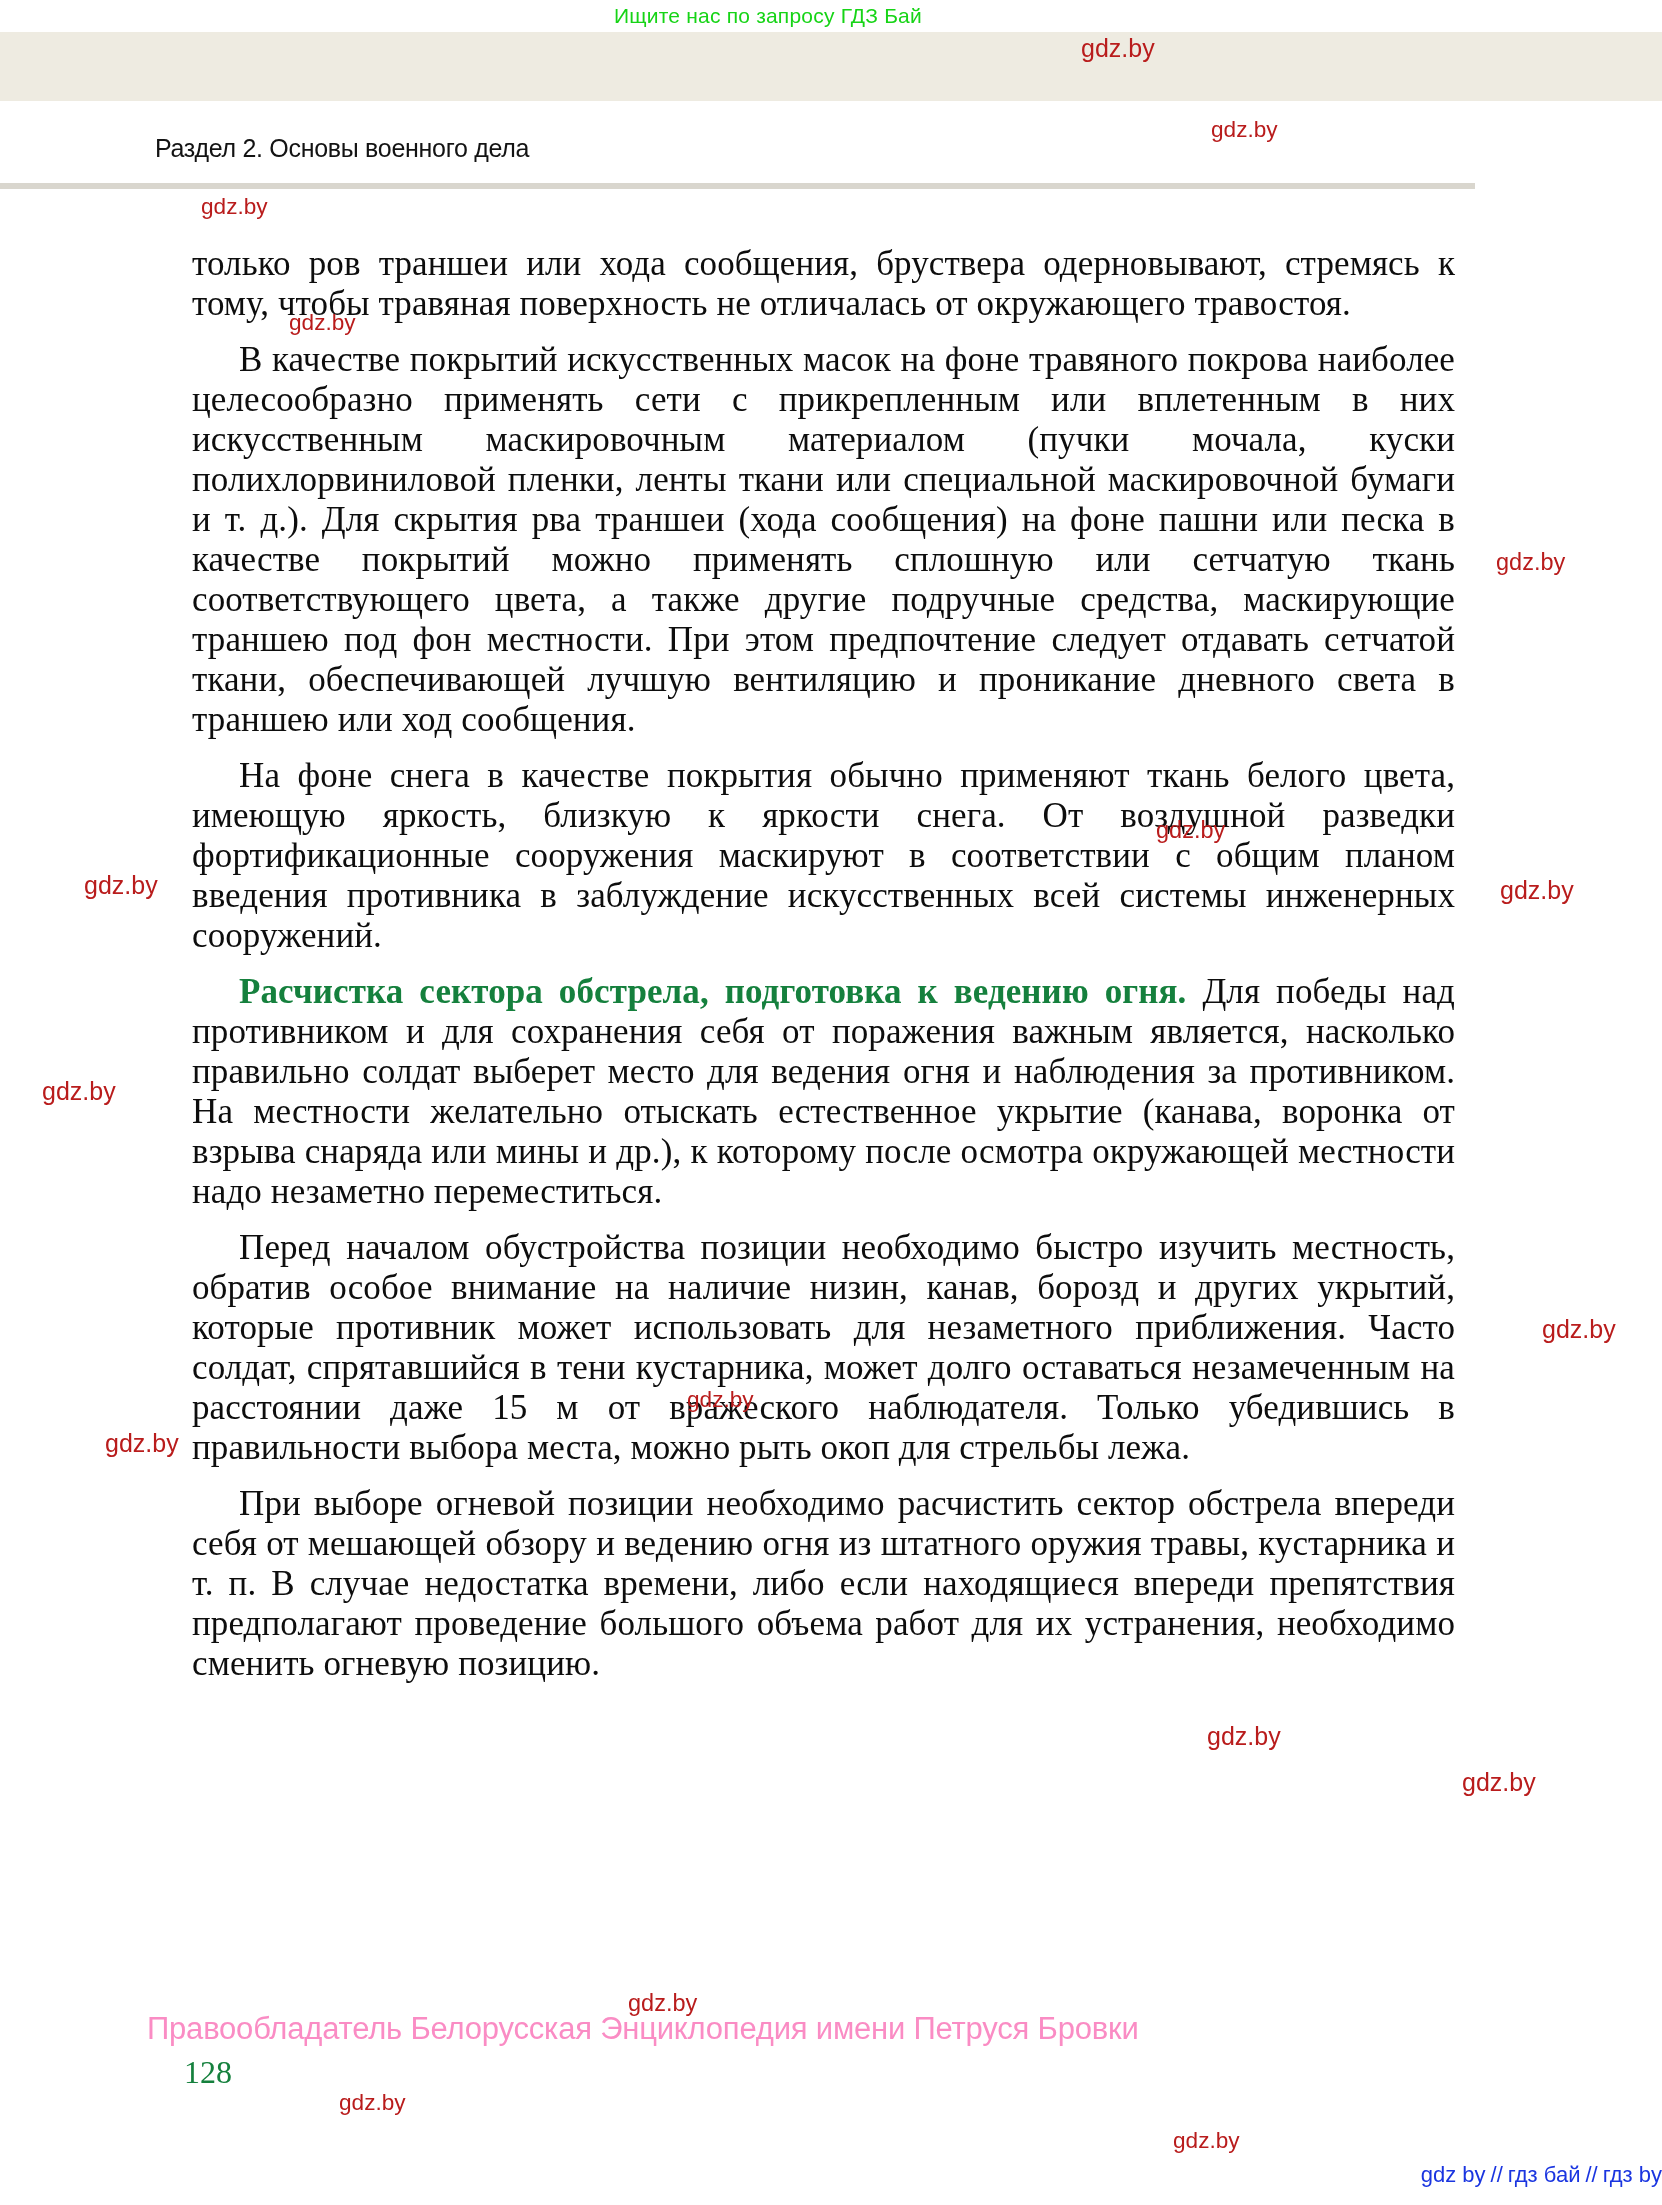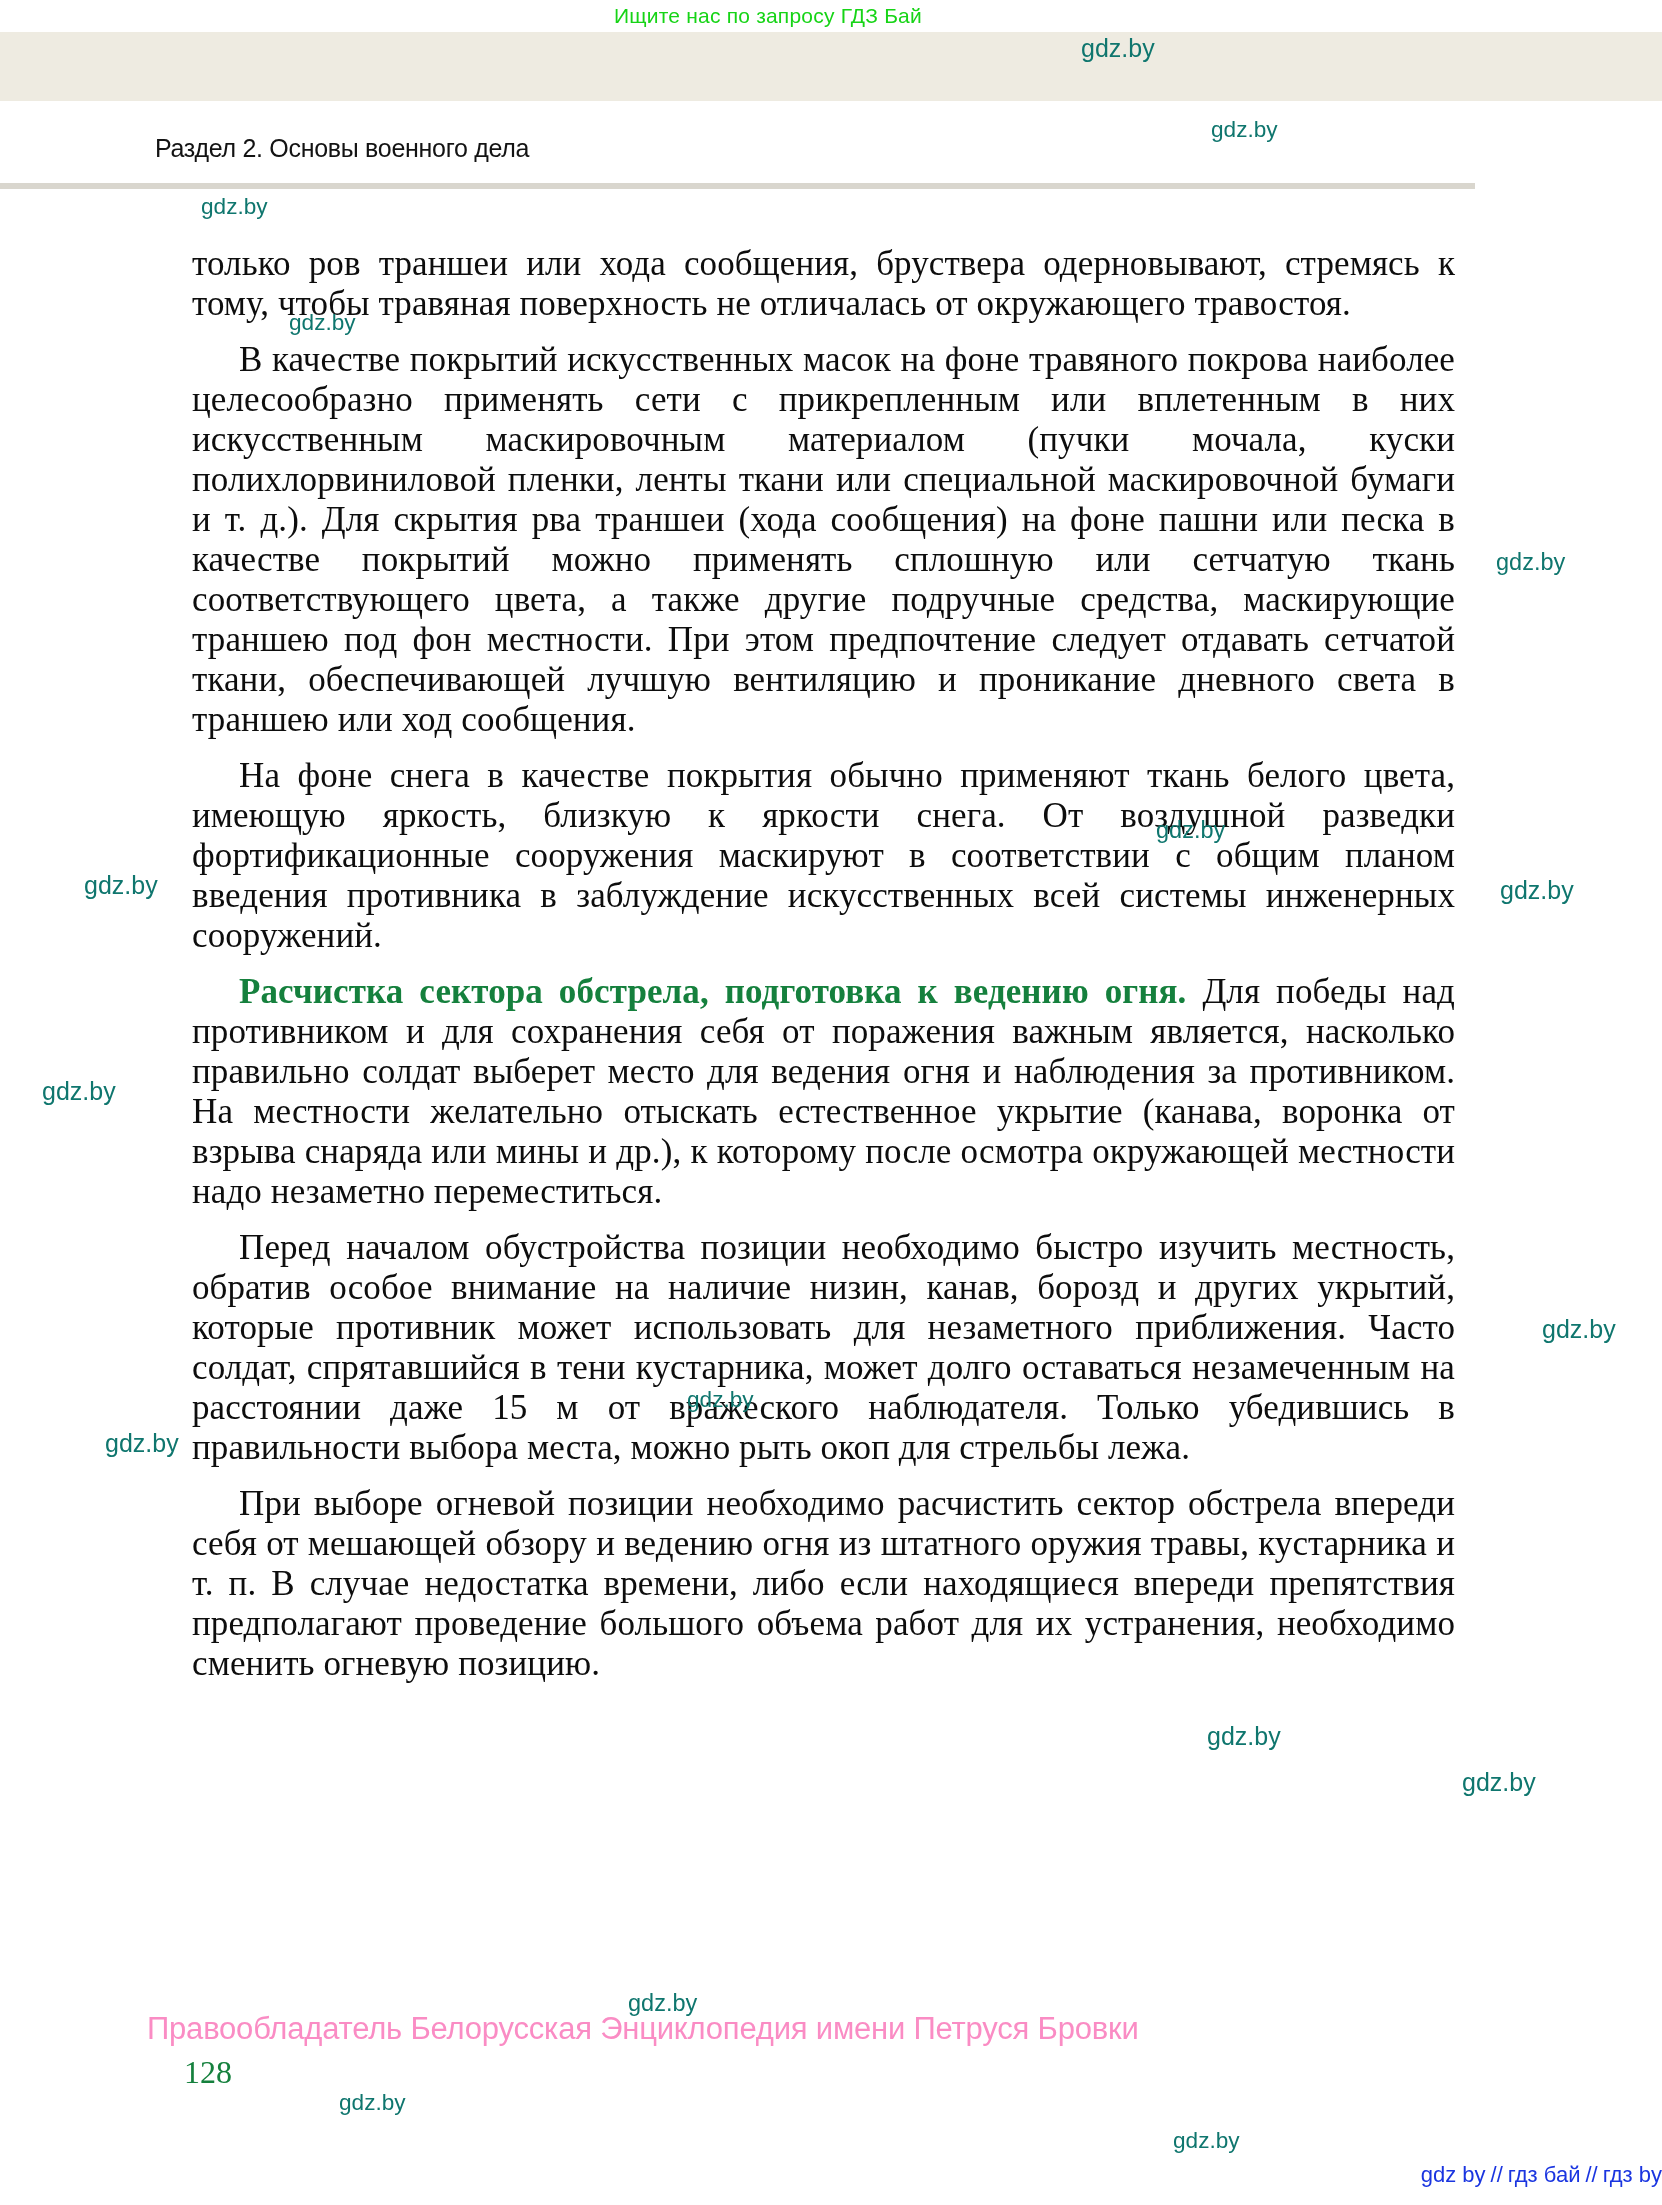--- a/index.html
+++ b/index.html
@@ -121,21 +121,21 @@
     text-align: right;
     color: #1a35e0;
     font-family: "Liberation Sans", "DejaVu Sans", sans-serif;
     font-size: 22px;
   }
   .footer-links .sep { padding: 0 5px; }
 
   
   .wm {
     position: absolute;
-    color: #0f766e;
+    color: #b91c1c;
     font-family: "Liberation Sans", "DejaVu Sans", sans-serif;
     font-size: 23.5px;
     white-space: nowrap;
     pointer-events: none;
   }
 </style>
 </head>
 <body>
 
 <div class="promo-banner">

